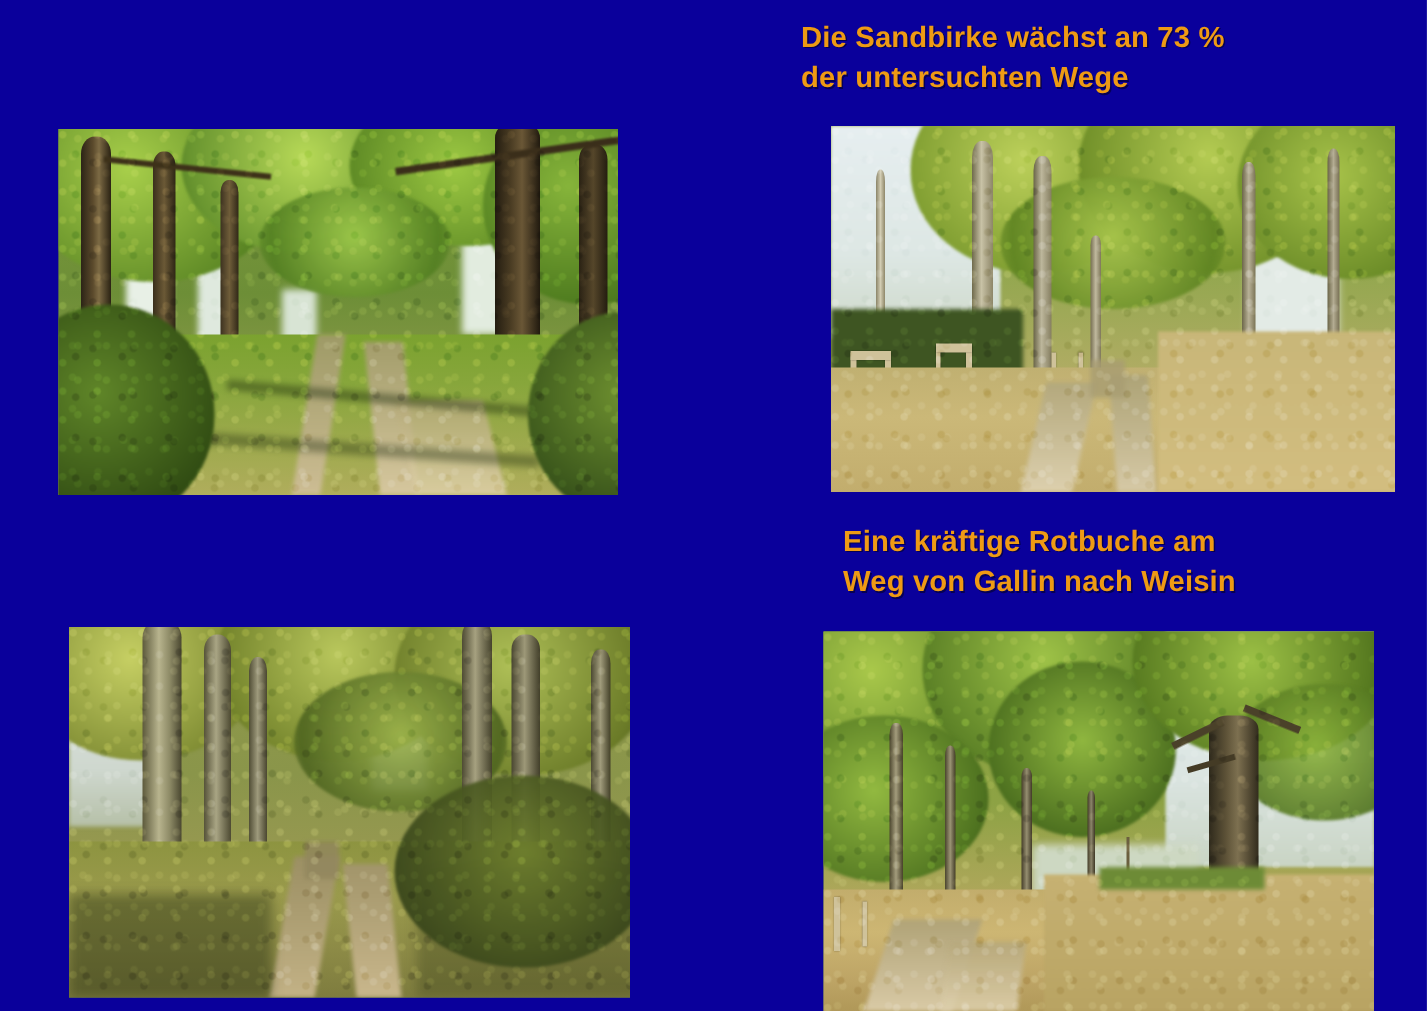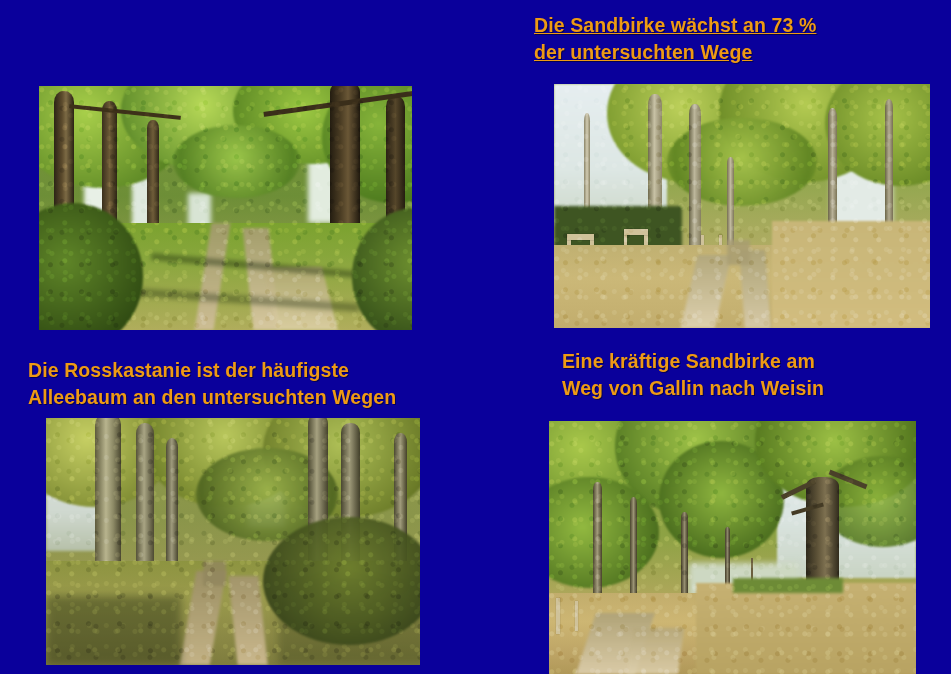--- a/index.html
+++ b/index.html
@@ -84,21 +84,21 @@
     background: #cdbd94;
     filter: blur(1.4px);
   }
 </style>
 </head>
 <body style="background: rgb(10, 0, 155);">
 
 <div id="slide" style="background: rgb(10, 0, 155);">
 
 
-  <div class="heading" style="left: 534px; top: 12px; color: rgb(238, 154, 20); text-decoration: underline;">Die Sandbirke wächst an 73 %
+  <div class="heading" style="left: 534px; top: 12px; color: rgb(238, 154, 20);">Die Sandbirke wächst an 73 %
  der untersuchten Wege</div>
 
   <div class="photo" style="left:39px; top:86px; width:373px; height:244px;">
     <div class="layer" style="background:linear-gradient(180deg,#7f9c3e 0%,#6d8e37 45%,#8a9a48 70%,#a8a257 100%);"></div>
 
     <div style="position:absolute;left:12%;top:22%;width:8%;height:42%;background:#e8f0e6;filter:blur(2px);"></div>
     <div style="position:absolute;left:25%;top:30%;width:5%;height:36%;background:#dfe9de;filter:blur(2px);"></div>
     <div style="position:absolute;left:40%;top:44%;width:6%;height:20%;background:#d8e4d4;filter:blur(2.5px);"></div>
     <div style="position:absolute;left:72%;top:18%;width:9%;height:38%;background:#e2ecdf;filter:blur(2.5px);"></div>
     <div style="position:absolute;left:87%;top:8%;width:9%;height:30%;background:#dce8da;filter:blur(3px);"></div>
@@ -163,24 +163,22 @@
 
     <div class="ground" style="top:66%;height:34%;background:linear-gradient(180deg,#c0b071 0%,#cbb878 40%,#c2ad6d 100%);"></div>
     <div style="position:absolute;left:58%;top:56%;width:44%;height:44%;background:linear-gradient(180deg,#c8b678,#d2bd7f);filter:blur(1px);"></div>
 
     <div class="pathline" style="left:36%;top:70%;width:9%;height:30%;transform:skewX(-13deg);background:linear-gradient(180deg,#b3a87c,#ddd0ae);"></div>
     <div class="pathline" style="left:50%;top:68%;width:7%;height:32%;transform:skewX(4deg);background:linear-gradient(180deg,#ada376,#d6c9a6);"></div>
     <div class="pathline" style="left:46%;top:64%;width:6%;height:10%;background:#a89d72;opacity:.8;"></div>
     <div class="grain"></div>
   </div>
 
-  <div class="heading" style="left: 28px; top: 357px; color: rgb(238, 154, 20);">Die Rosskastanie ist der häufigste
-Alleebaum an den untersuchten Wegen</div>
-
-  <div class="heading" style="left: 562px; top: 348px; color: rgb(238, 154, 20);">Eine kräftige Sandbirke am
+
+  <div class="heading" style="left: 562px; top: 348px; color: rgb(238, 154, 20);">Eine kräftige Rotbuche am
 Weg von Gallin nach Weisin</div>
 
   <div class="photo" style="left:46px; top:418px; width:374px; height:247px;">
     <div class="layer" style="background:linear-gradient(180deg,#9aa martial,#8f9a4a 0%,#8a954a 40%,#9c9a53 70%,#8f8f4a 100%);background:linear-gradient(180deg,#8f9a4a 0%,#8a954a 40%,#9c9a53 70%,#8f8f4a 100%);"></div>
 
     <div style="position:absolute;left:0;top:2%;width:14%;height:52%;background:linear-gradient(180deg,#dfe6e4,#cfd8cf 70%,#b6c0a8);filter:blur(1.5px);"></div>
     <div style="position:absolute;left:54%;top:20%;width:10%;height:24%;background:#d6dfd2;filter:blur(3px);"></div>
 
     <div class="leafmass" style="left:-8%;top:-14%;width:42%;height:50%;background:radial-gradient(circle at 45% 45%,#c6cf63,#7d8a32 72%,#4d5a1a);"></div>
     <div class="leafmass" style="left:26%;top:-16%;width:44%;height:52%;background:radial-gradient(circle at 50% 45%,#b9c75c,#74842c 72%,#45521a);"></div>

